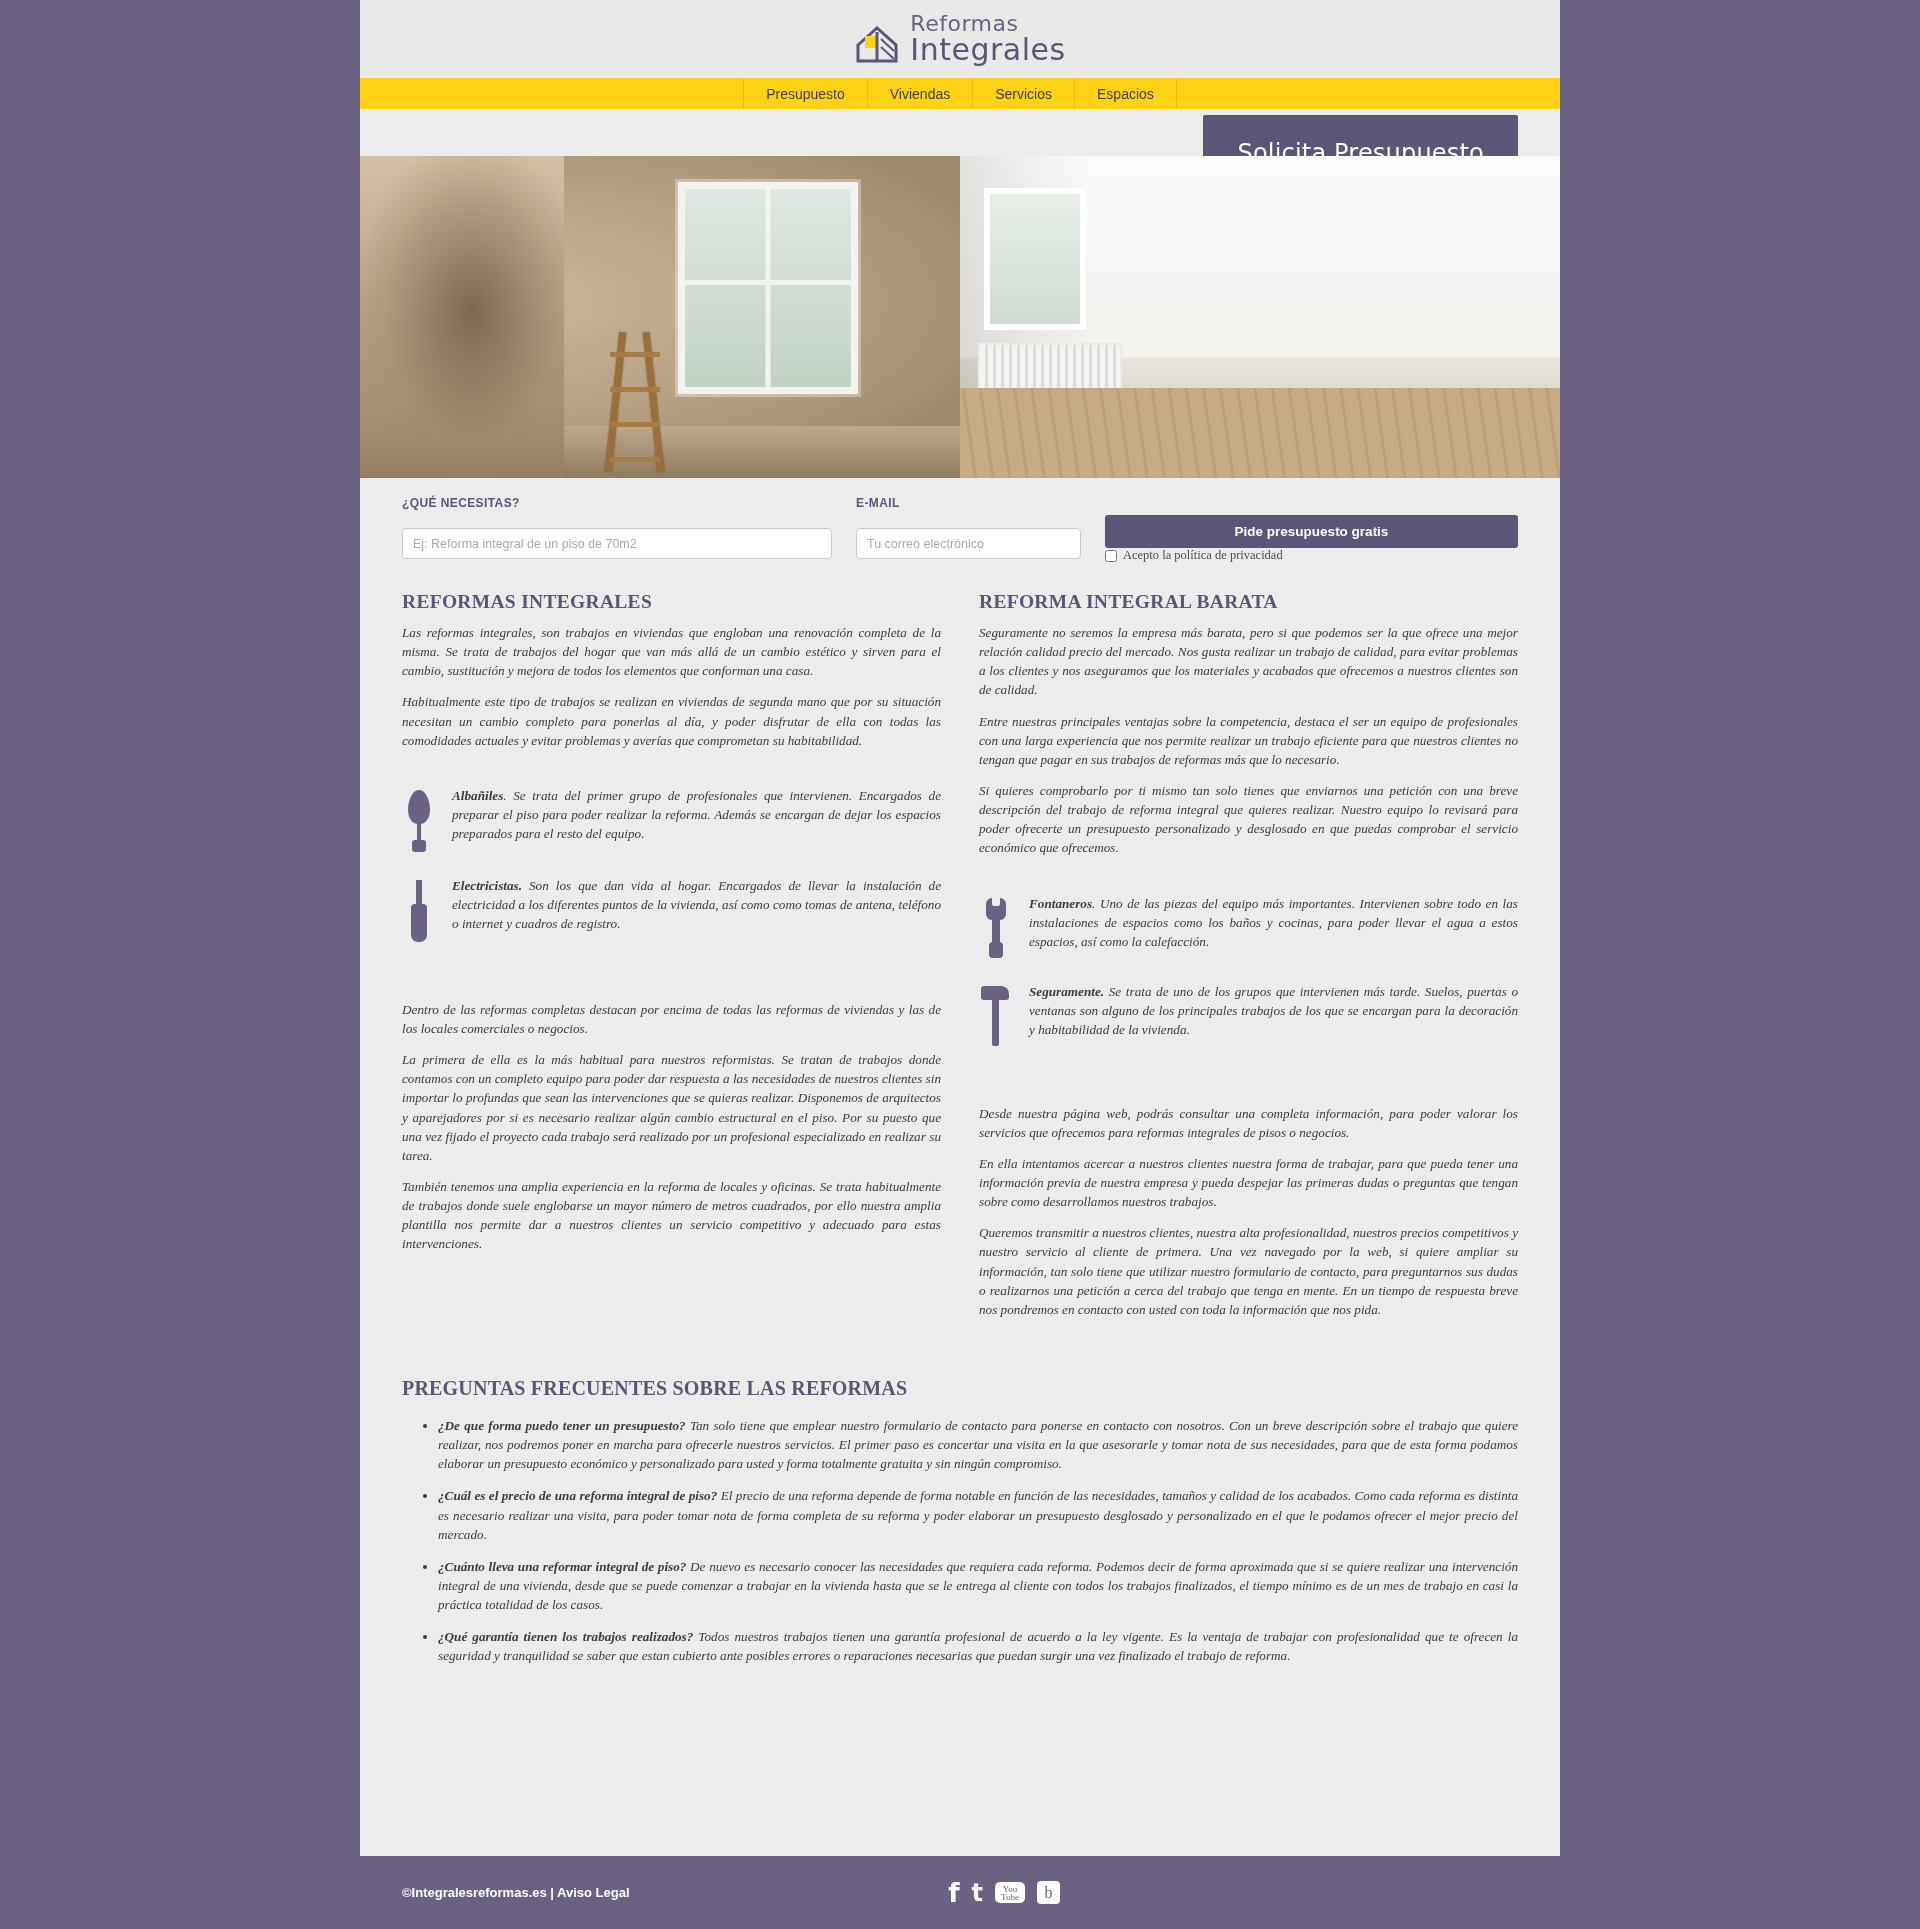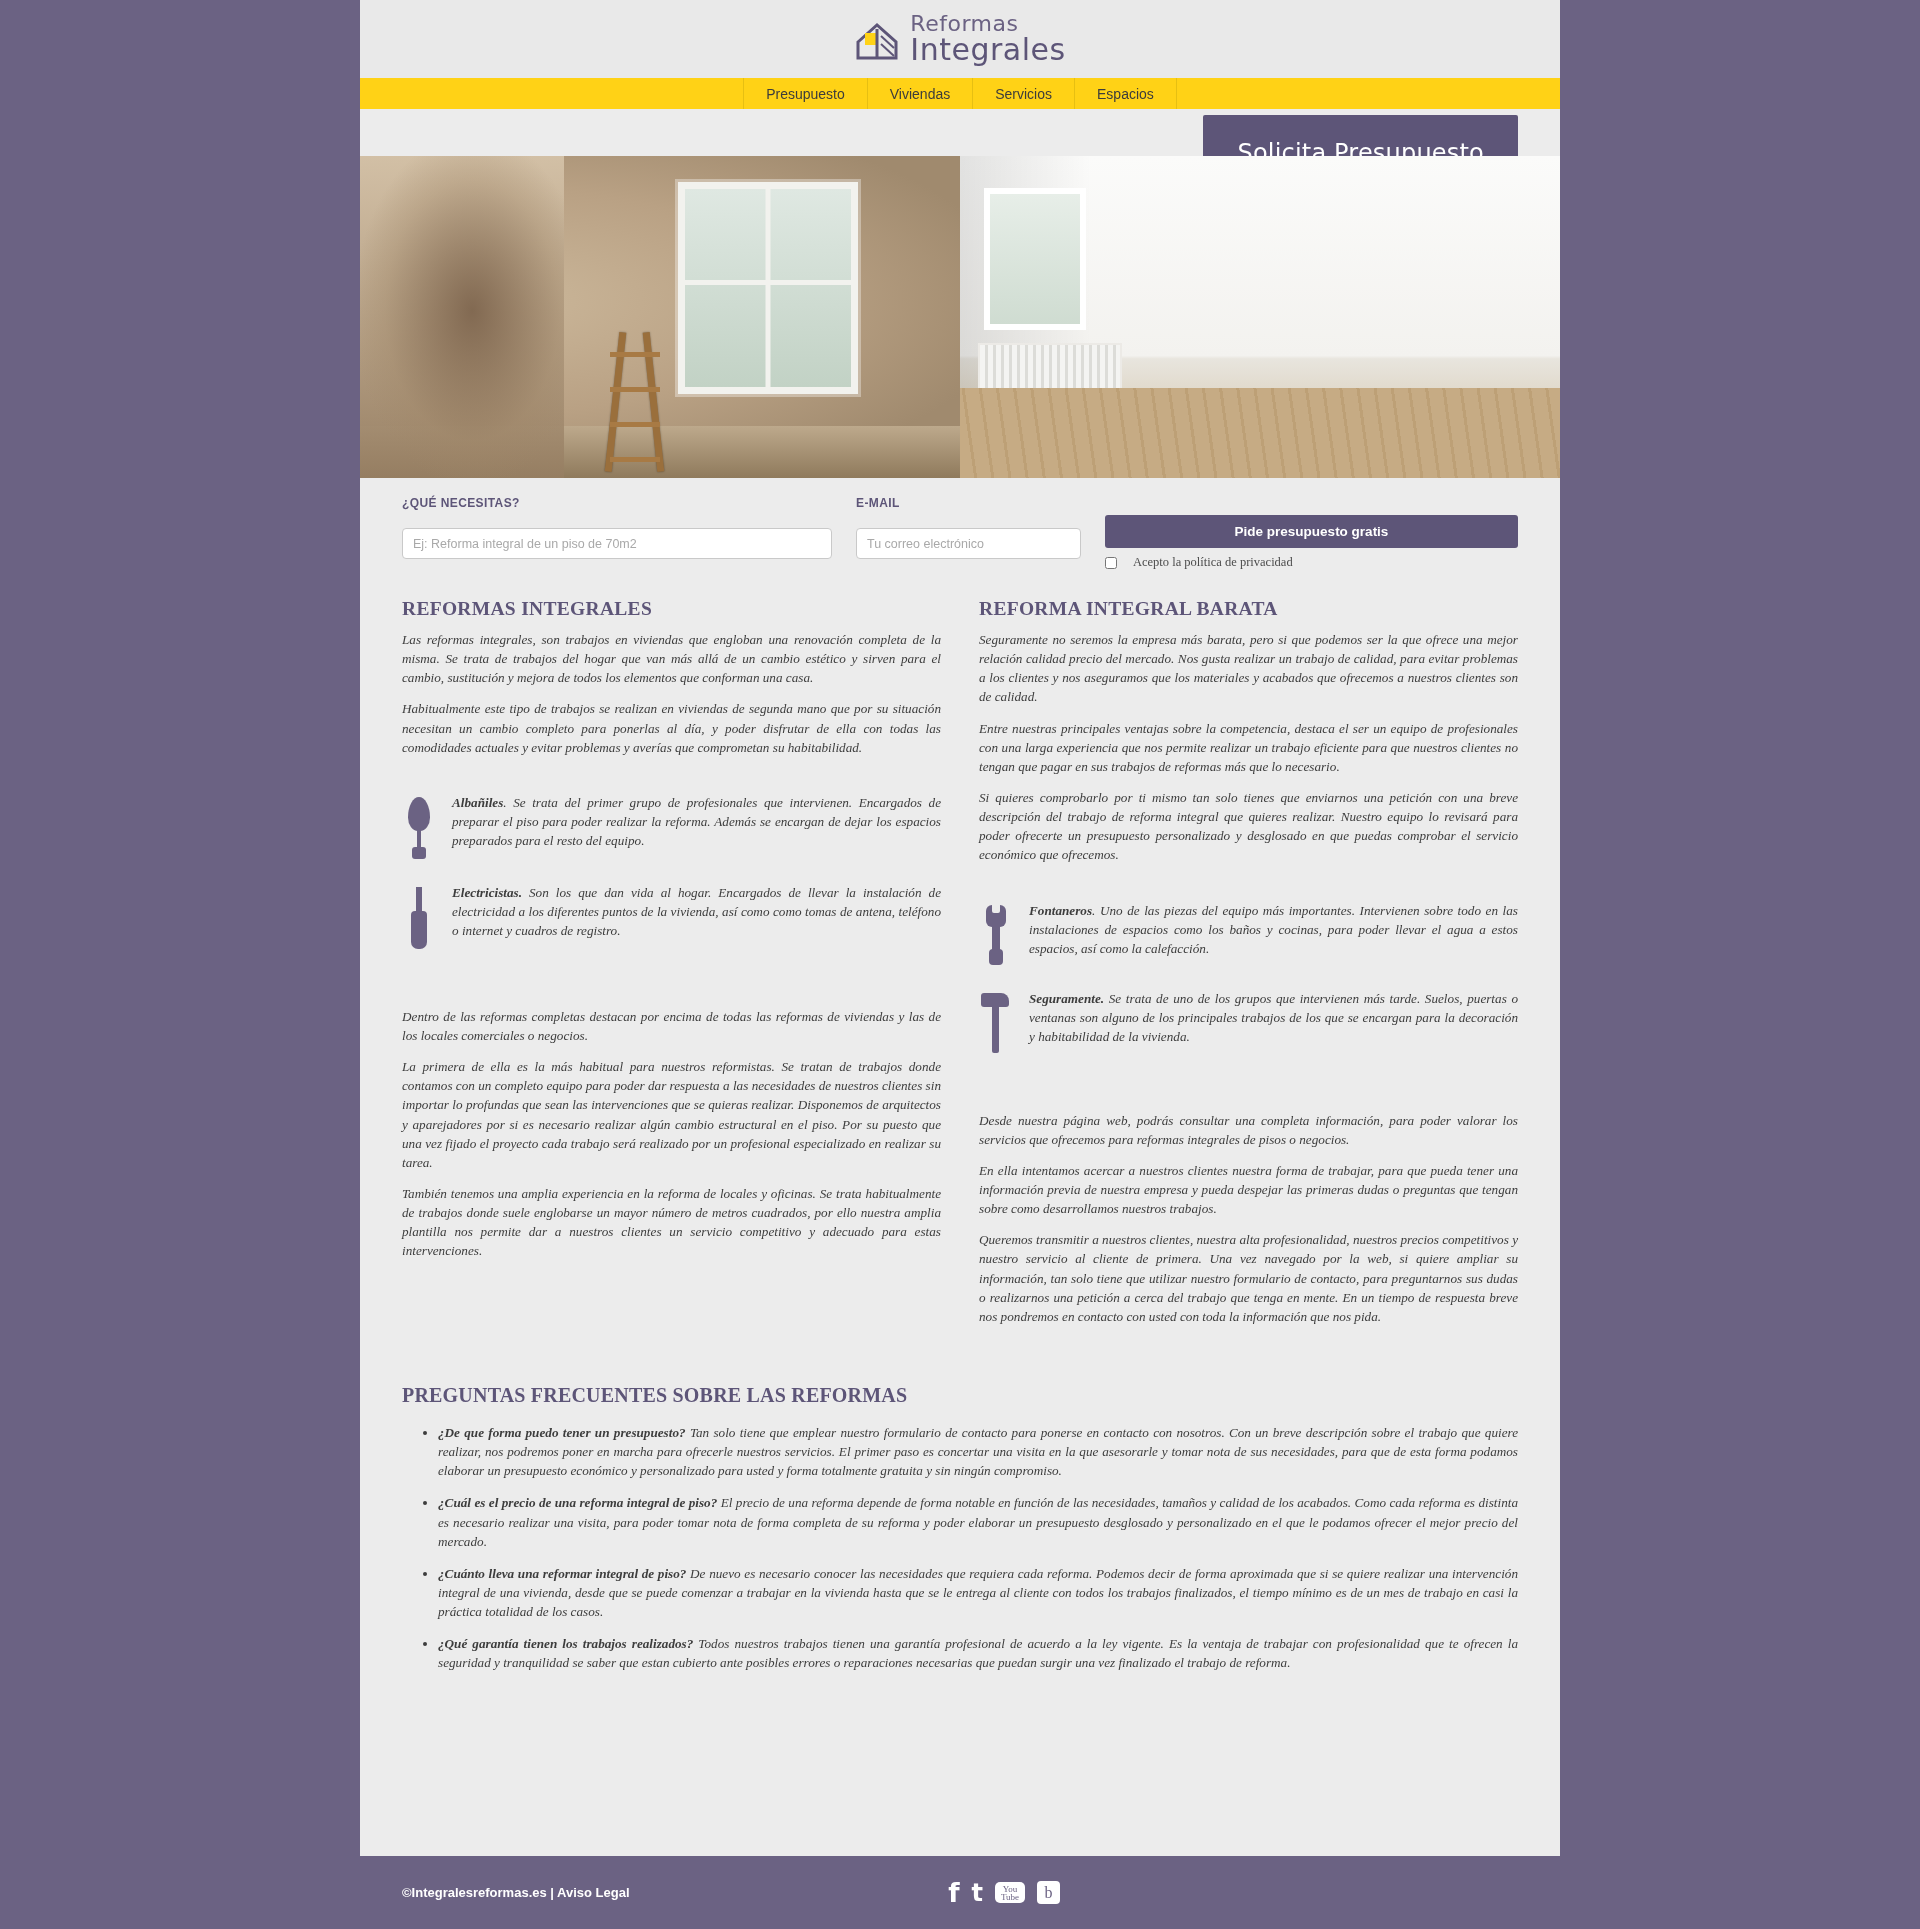--- a/index.html
+++ b/index.html
@@ -19,21 +19,21 @@
   }
 
   
   .header {
     height: 78px;
     background: #e9e9e9;
     display: flex;
     align-items: center;
     justify-content: center;
   }
-  .logo { display: flex; align-items: center; gap: 10px; }
+  .logo { display: flex; align-items: flex-end; gap: 10px; }
   .logo-mark { width: 46px; height: 46px; position: relative; }
   .logo-text { line-height: 1.0; }
   .logo-text .l1 {
     font-family: "DejaVu Sans", sans-serif;
     font-size: 22px; color: #6b6283; letter-spacing: .5px;
   }
   .logo-text .l2 {
     font-family: "DejaVu Sans", sans-serif;
     font-size: 30px; color: #5d5578; letter-spacing: .5px;
   }
@@ -196,24 +196,23 @@
     border: none;
     border-radius: 3px;
     color: #fff;
     font-family: "Liberation Sans", sans-serif;
     font-size: 13.5px;
     font-weight: bold;
     cursor: pointer;
     margin-top: 19px;
   }
   .privacy {
-    margin-top: 7px;
     display: flex;
     align-items: center;
-    gap: 16px;
+    gap: 6px;
     justify-content: flex-start;
   }
   .privacy input { margin: 0; width: 12px; height: 12px; }
   .privacy span {
     font-family: "Liberation Serif", serif;
     font-size: 12.5px;
     color: #4c4c4c;
   }
 
   

